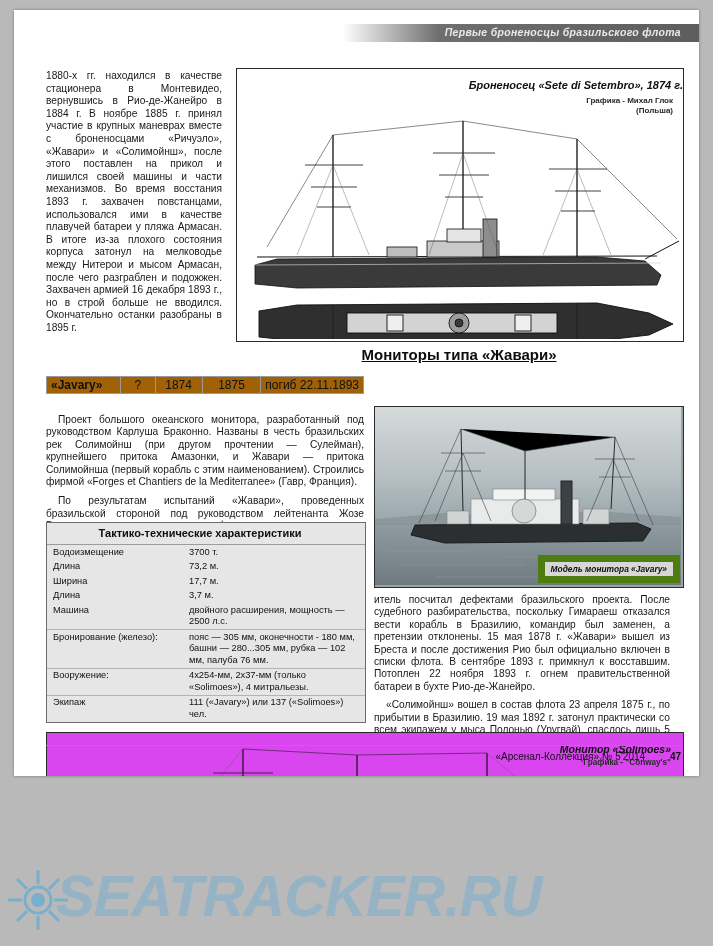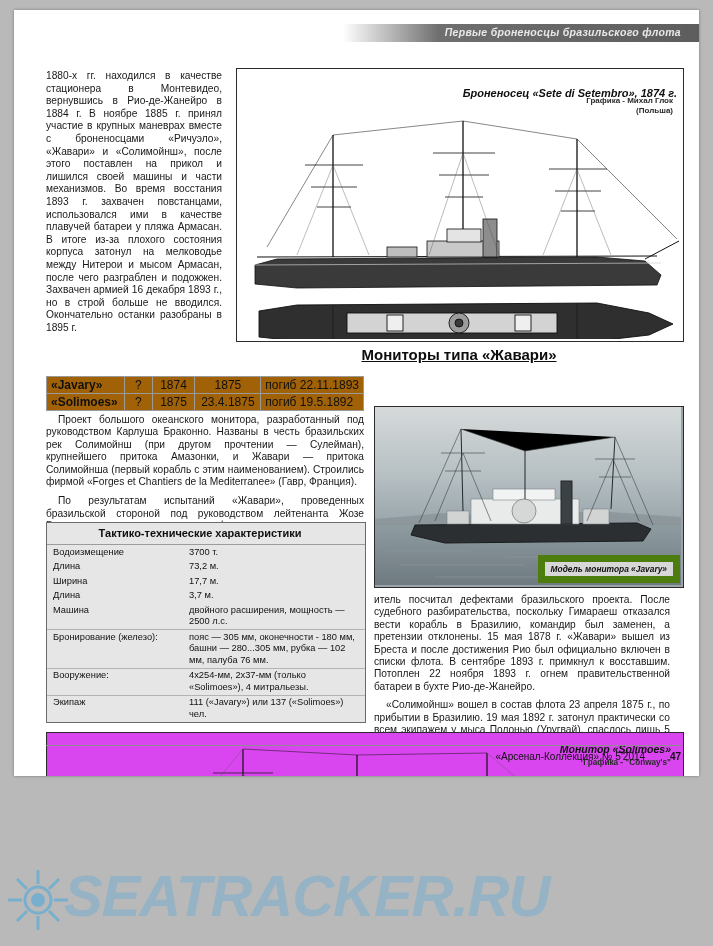--- a/index.html
+++ b/index.html
@@ -62,28 +62,27 @@
     left: 222px;
     top: 58px;
     width: 446px;
     height: 272px;
     border: 1px solid #2b2b2b;
     background: #ffffff;
     overflow: hidden;
   }
   .fig-top-title {
     position: absolute;
-    right: 6px;
+    right: 0;
     top: 10px;
     text-align: right;
     font-size: 11px;
     font-weight: bold;
     font-style: italic;
     color: #101010;
-    margin-top: 8px;
   }
   .fig-top-credit {
     position: absolute;
     right: 10px;
     top: 27px;
     text-align: right;
     font-size: 8px;
     font-weight: bold;
     color: #2a2a2a;
     line-height: 10px;
@@ -254,21 +253,21 @@
   .watermark {
     position: absolute;
     left: 0;
     top: 856px;
     width: 713px;
     height: 90px;
     pointer-events: none;
   }
   .wm-text {
     position: absolute;
-    left: 64px;
+    left: 56px;
     top: 6px;
     font-size: 58px;
     font-weight: bold;
     font-style: italic;
     color: rgba(120,175,205,0.55);
     letter-spacing: -1px;
     white-space: nowrap;
   }
   .wm-sun {
     position: absolute;
@@ -342,27 +341,20 @@
 
   <table class="mini-table">
     <tbody>
         <tr>
       <td class="name">«Javary»</td>
       <td class="c2">?</td>
       <td class="c3">1874</td>
       <td class="c4">1875</td>
       <td>погиб 22.11.1893</td>
     </tr>
-    <tr>
-      <td class="name">«Solimoes»</td>
-      <td class="c2">?</td>
-      <td class="c3">1875</td>
-      <td class="c4">23.4.1875</td>
-      <td>погиб 19.5.1892</td>
-    </tr>
   </tbody>
     </table>
 
   <div class="col-left2">
     <p class="ind">Проект большого океанского монитора, разработанный под руководством Карлуша Браконно. Названы в честь бразильских рек Солимойнш (при другом прочтении — Сулейман), крупнейшего притока Амазонки, и Жавари — притока Солимойнша (первый корабль с этим наименованием). Строились фирмой «Forges et Chantiers de la Mediterranee» (Гавр, Франция).</p>
     <p class="ind">По результатам испытаний «Жавари», проведенных бразильской стороной под руководством лейтенанта Жозе Гимараеша выявлено множество дефектов, ряд которых стро-</p>
   </div>
 
   <div class="ttx">
     <div class="ttx-title">Тактико-технические характеристики</div>

